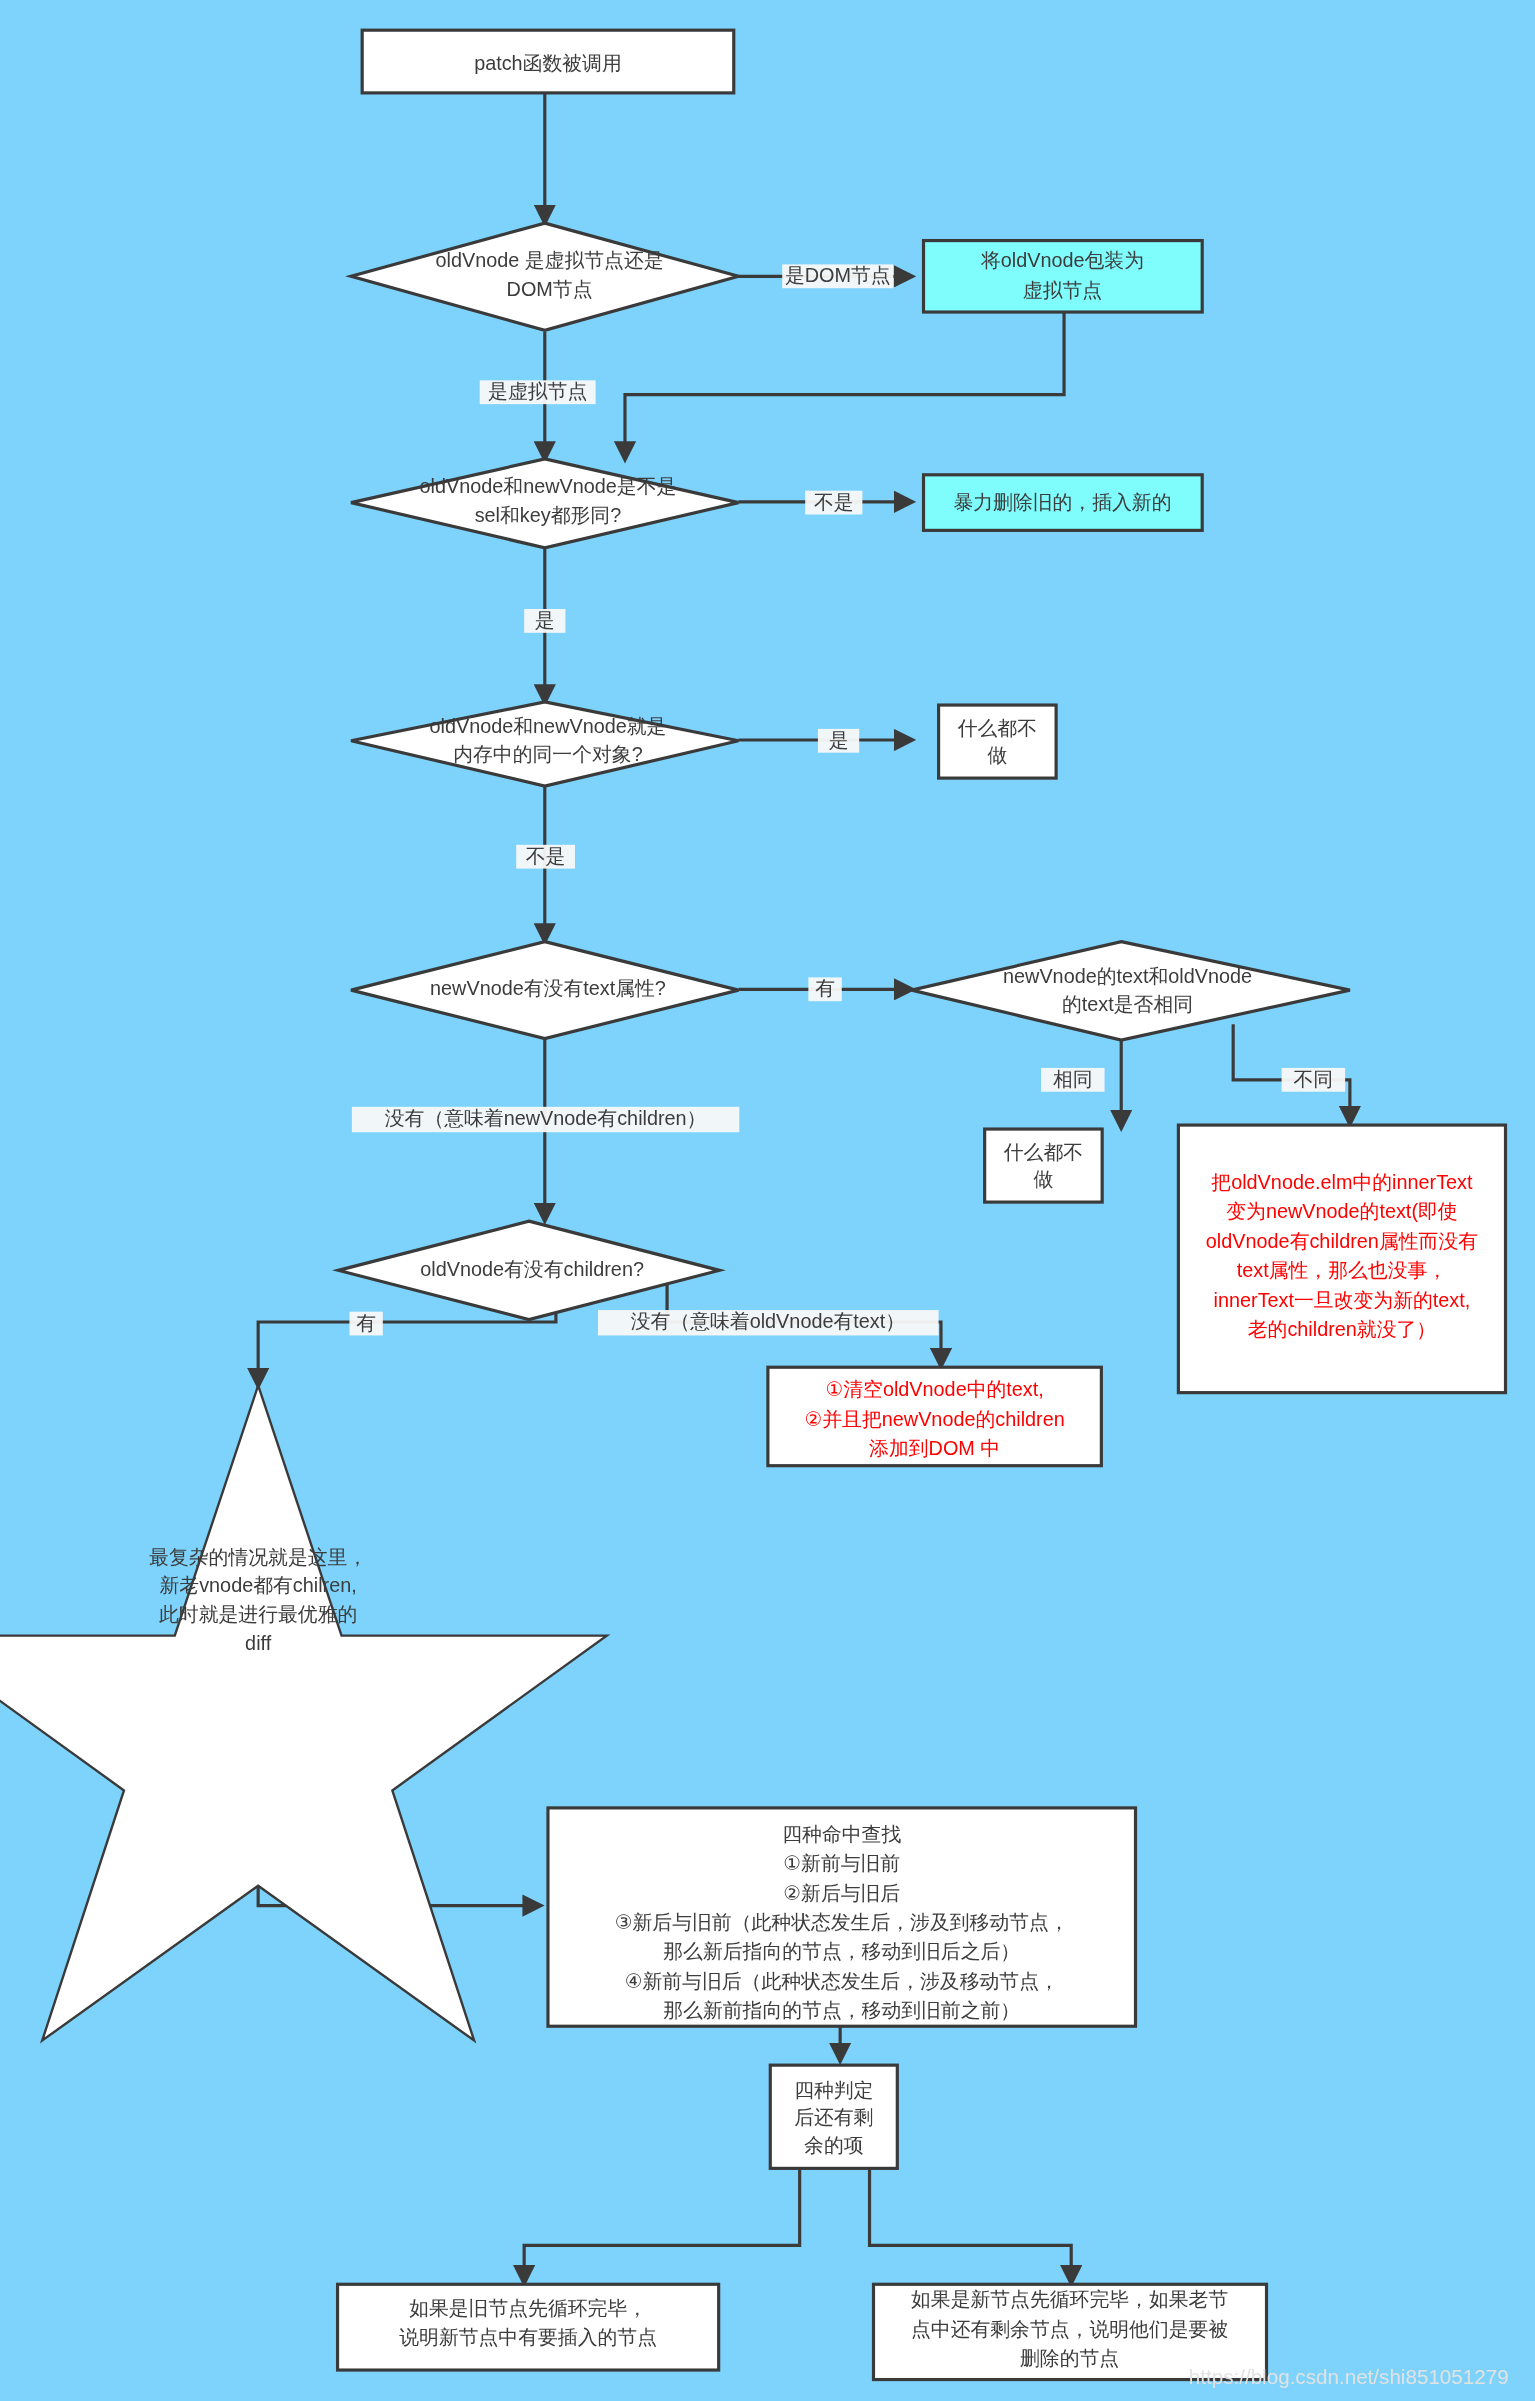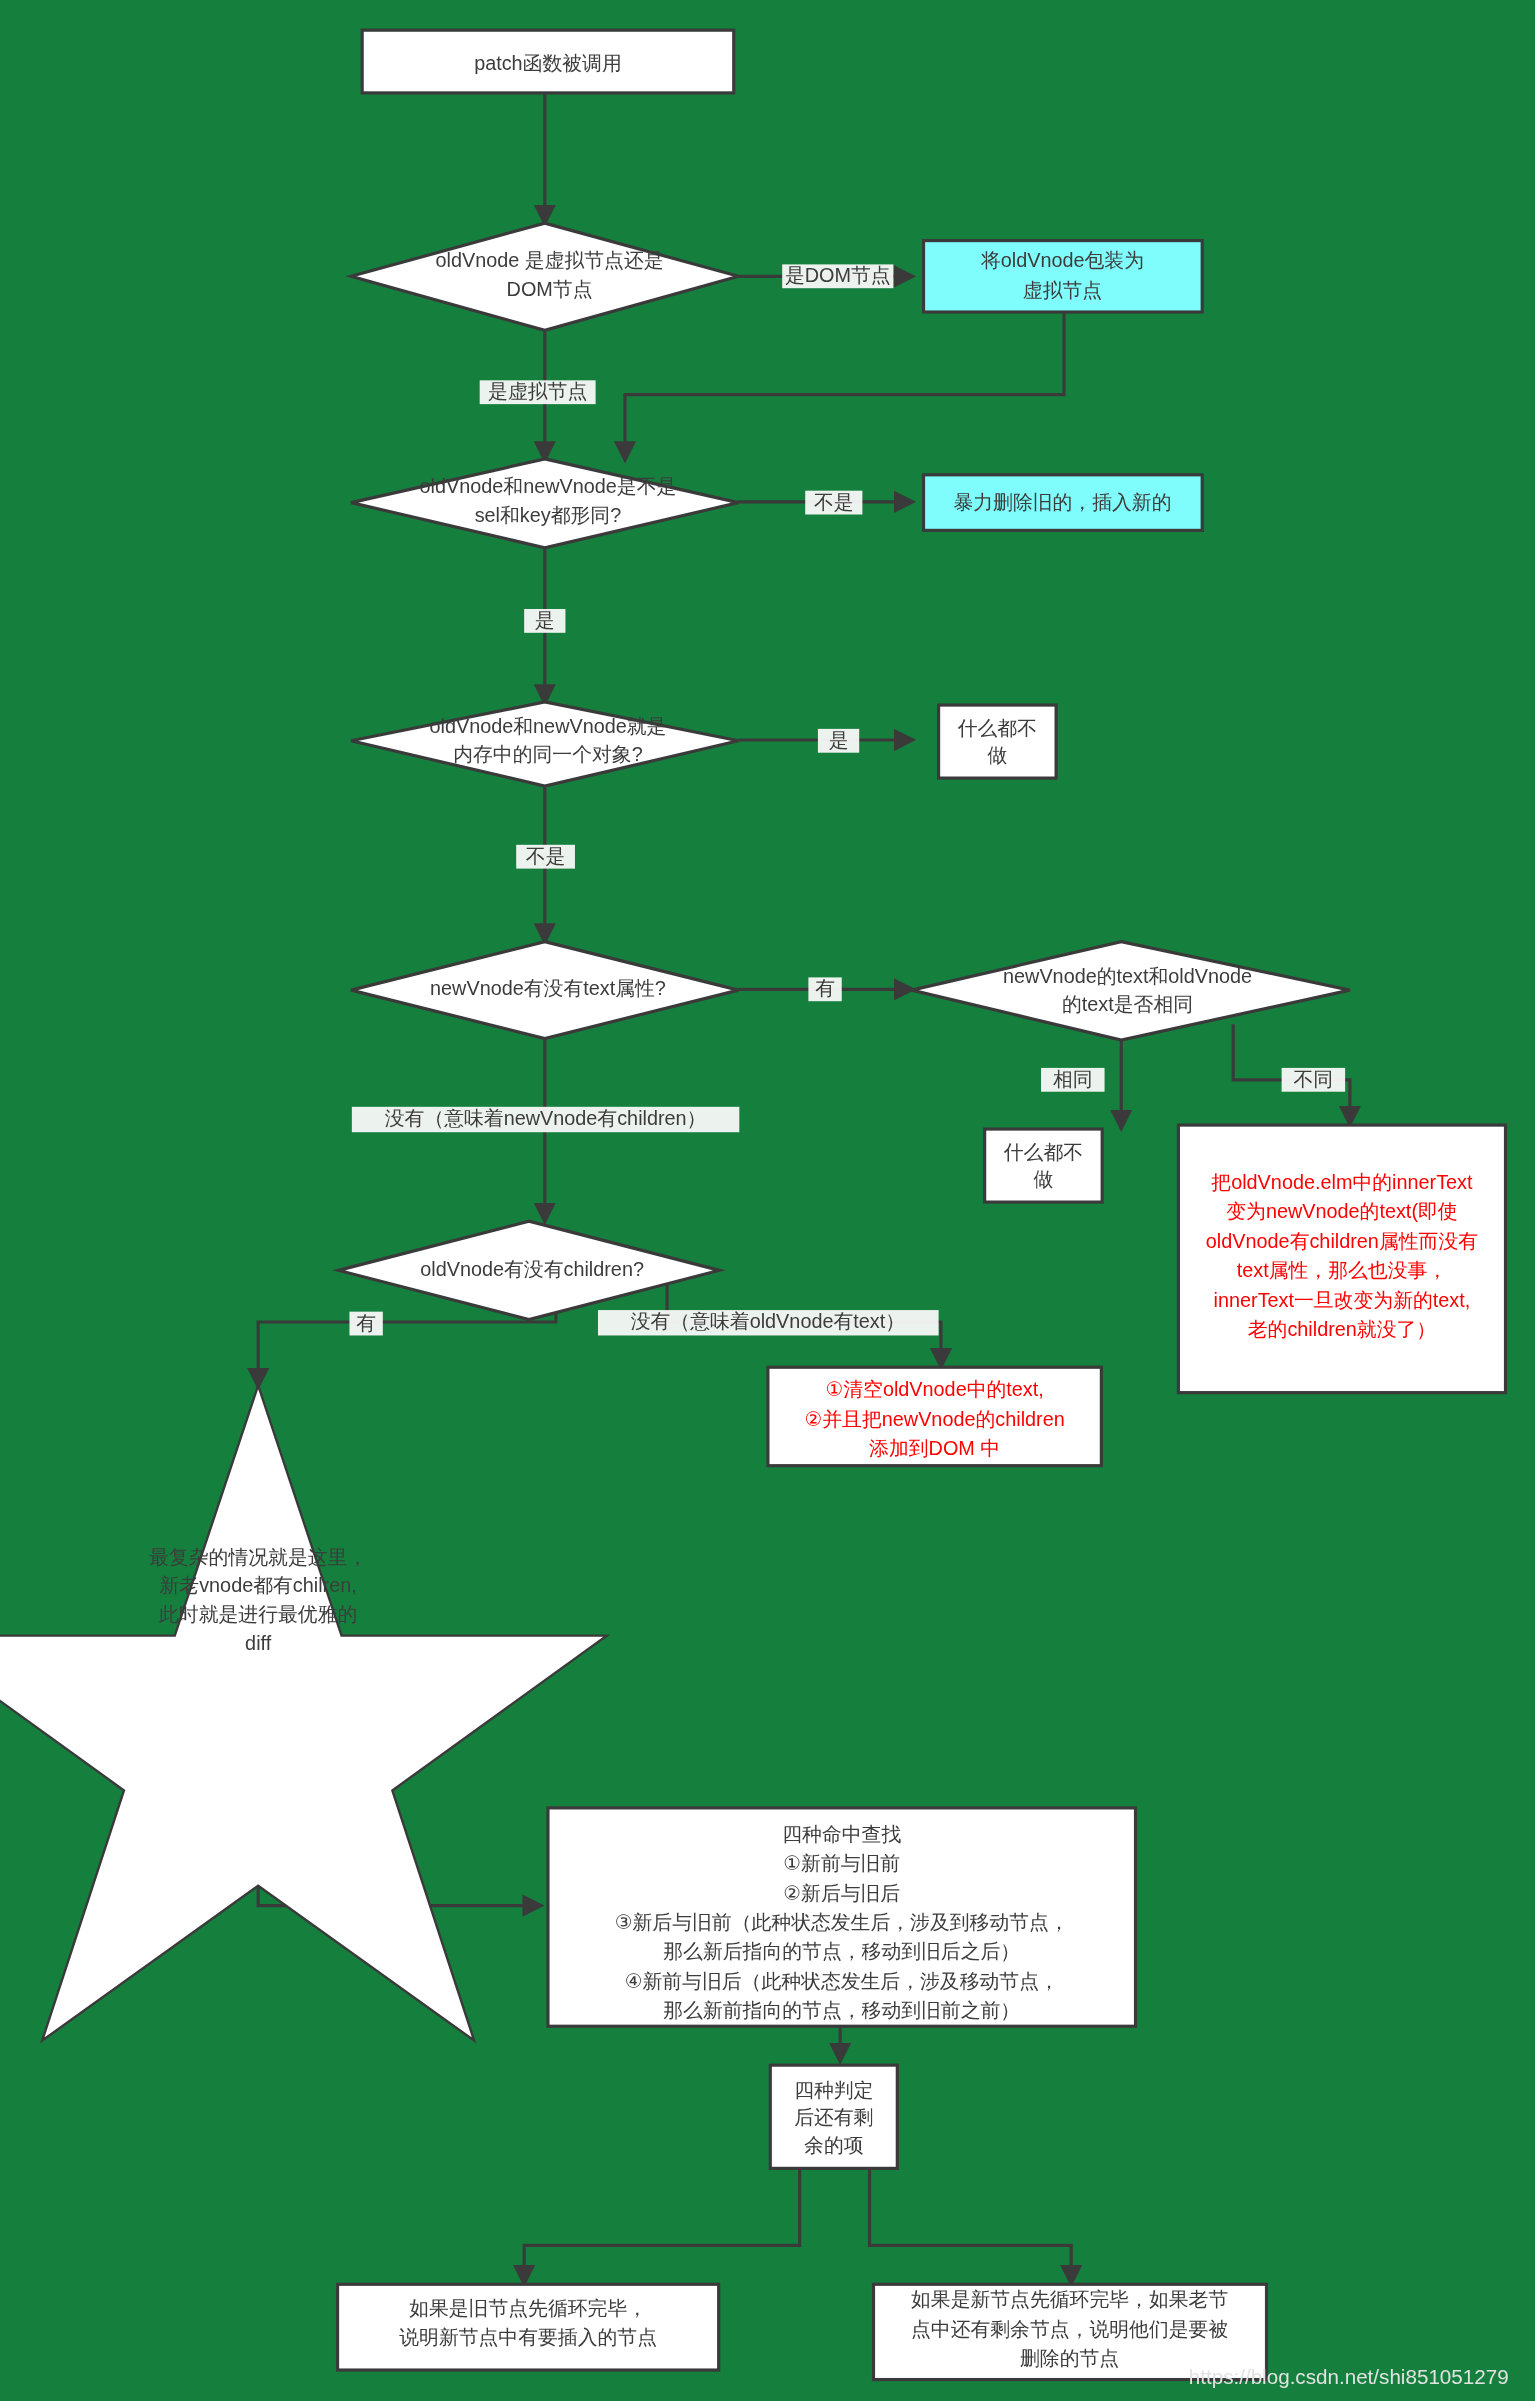--- a/index.html
+++ b/index.html
@@ -4,21 +4,21 @@
 <style>
   html, body {
     margin: 0;
     padding: 0;
     background: #f7f7f7;
   }
   #stage {
     position: relative;
     width: 1535px;
     height: 2401px;
-    background: #15803d;
+    background: #7dd3fc;
     font-family: "Liberation Sans", "DejaVu Sans", sans-serif;
     overflow: hidden;
   }
   svg#flow {
     position: absolute;
     left: 0;
     top: 0;
     width: 1535px;
     height: 2401px;
     display: block;

